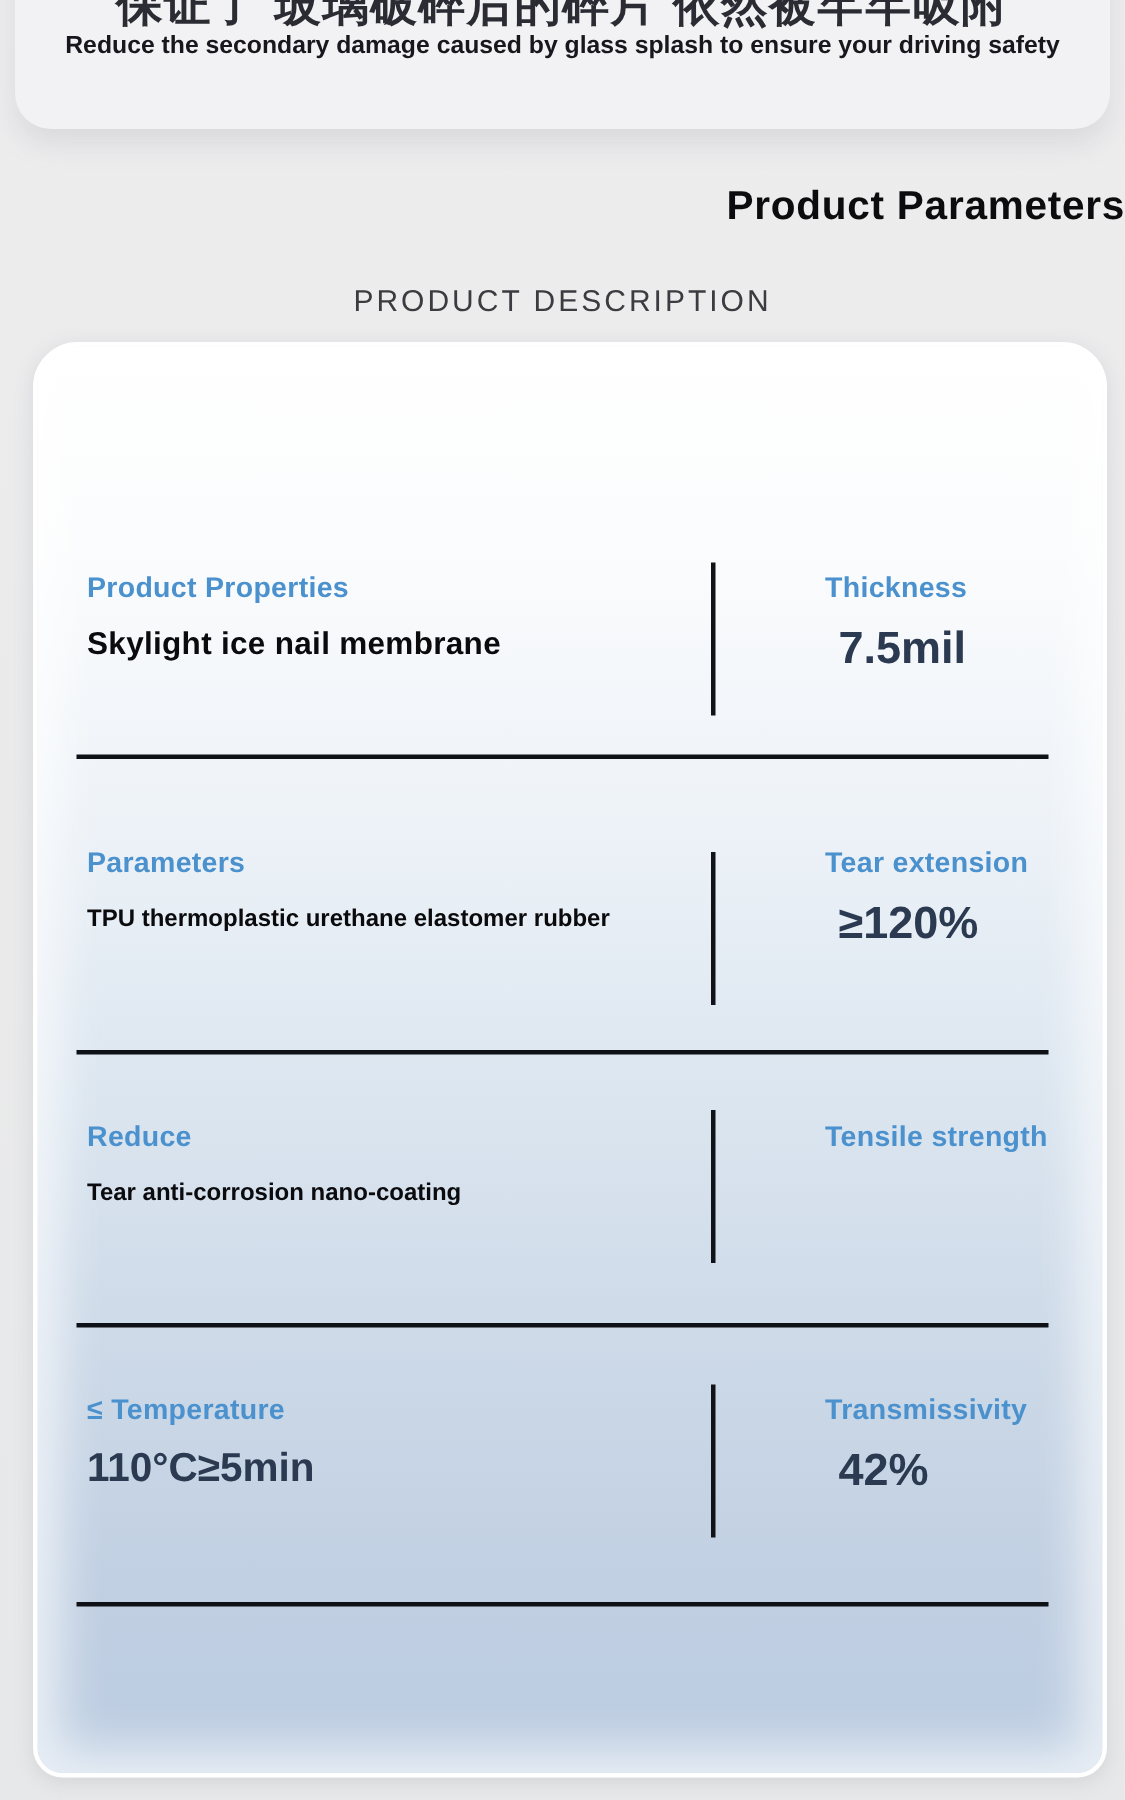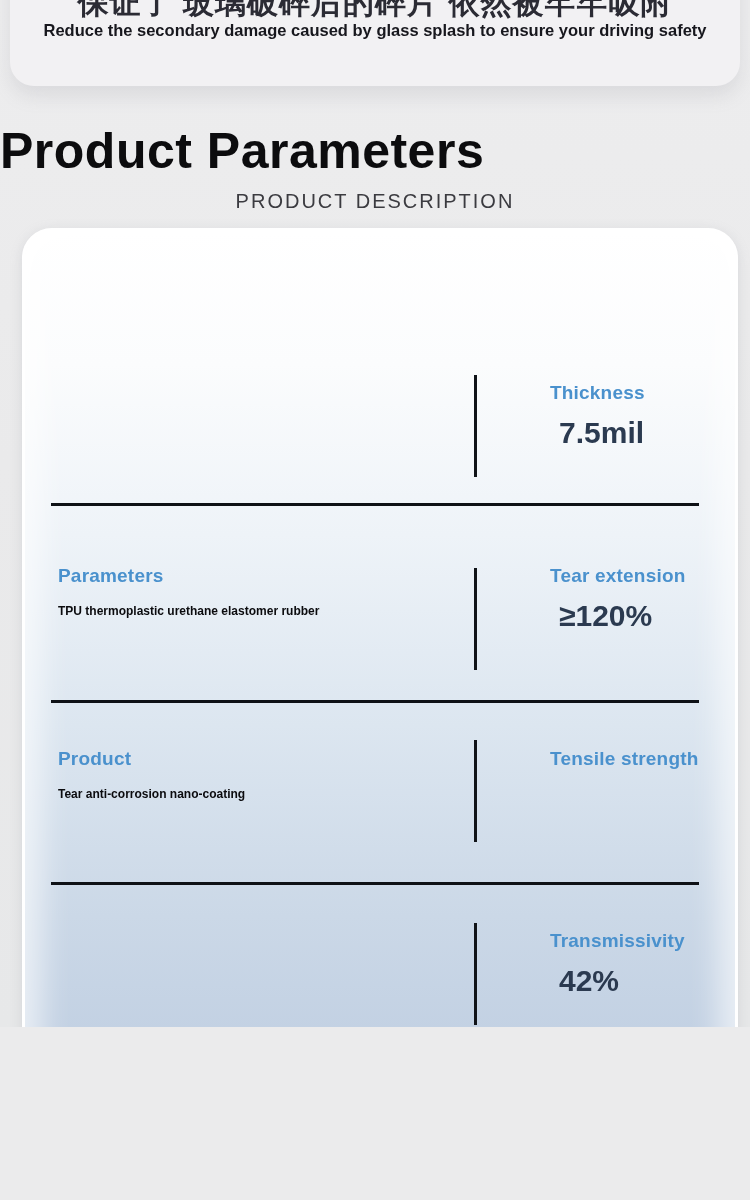--- a/index.html
+++ b/index.html
@@ -2,21 +2,21 @@
 <html style="--accent: #4a91cd; --value-dark: #2b3a50; --line-dark: #0e1116; --card-top: #ffffff; --card-bottom: #bccde1;"><head>
 <meta charset="utf-8">
 <style>
   * { margin: 0; padding: 0; box-sizing: border-box; }
   html, body { width: 750px; background: #ebebec; }
   body { font-family: "Liberation Sans", sans-serif; }
 
   .stage {
     position: relative;
     width: 750px;
-    height: 1027px;
+    height: 1200px;
     overflow: hidden;
     background: linear-gradient(180deg, #ededee 0%, #eaeaeb 45%, #e7e8e9 100%);
   }
 
   
   .hero-panel {
     position: absolute;
     left: 10px; top: -34px;
     width: 730px; height: 120px;
     background: #f2f1f3;
@@ -40,22 +40,22 @@
     font-size: 16.5px;
     font-weight: 700;
     color: #17171d;
     white-space: nowrap;
   }
 
   
   .title {
     position: absolute;
     top: 122px; left: 0; width: 100%;
-    text-align: left;
-    font-size: 50px;
+    text-align: right;
+    font-size: 27px;
     font-weight: 700;
     letter-spacing: 0.5px;
     color: #0c0c0e;
   }
   .subtitle {
     position: absolute;
     top: 190px; left: 0; width: 100%;
     text-align: center;
     font-size: 20px;
     font-weight: 400;
@@ -114,21 +114,21 @@
 
   .p-label {
     font-size: 19px;
     font-weight: 700;
     line-height: 24px;
     letter-spacing: 0.2px;
     color: var(--accent, #4a91cd);
   }
   .p-value { font-weight: 700; color: #0b0b0e; }
   .v-name  { margin-top: 13px; font-size: 21px; letter-spacing: 0.2px; }
-  .v-small { margin-top: 16px; font-size: 12px; }
+  .v-small { margin-top: 16px; font-size: 16px; }
   .v-temp  { margin-top: 10px; font-size: 27px; color: var(--value-dark, #2b3a50); }
   .v-big   { margin-top: 11px; margin-left: 9px; font-size: 30px; color: var(--value-dark, #2b3a50); }
 </style>
 </head>
 <body>
 
 <div class="stage">
 
   <section class="hero-panel">
     <div class="cn-line">保证了 玻璃破碎后的碎片 依然被牢牢吸附</div>
@@ -143,43 +143,49 @@
     <div class="rule rule-1"></div>
     <div class="rule rule-2"></div>
     <div class="rule rule-3"></div>
     <div class="rule rule-4"></div>
 
     <div class="vline vline-1"></div>
     <div class="vline vline-2"></div>
     <div class="vline vline-3"></div>
     <div class="vline vline-4"></div>
 
+    <div class="cell cell-left cell-r1">
+      <div class="p-label">Product Properties</div>
+      <div class="p-value v-name">Skylight ice nail membrane</div>
+    </div>
     <div class="cell cell-right cell-r1">
       <div class="p-label">Thickness</div>
       <div class="p-value v-big">7.5mil</div>
     </div>
 
     <div class="cell cell-left cell-r2">
       <div class="p-label">Parameters</div>
       <div class="p-value v-small">TPU thermoplastic urethane elastomer rubber</div>
     </div>
     <div class="cell cell-right cell-r2">
       <div class="p-label">Tear extension</div>
       <div class="p-value v-big">≥120%</div>
     </div>
 
     <div class="cell cell-left cell-r3">
-      <div class="p-label">Product</div>
+      <div class="p-label">Reduce</div>
       <div class="p-value v-small">Tear anti-corrosion nano-coating</div>
     </div>
     <div class="cell cell-right cell-r3">
       <div class="p-label">Tensile strength</div>
     </div>
 
     <div class="cell cell-left cell-r4">
+      <div class="p-label">≤ Temperature</div>
+      <div class="p-value v-temp">110°C≥5min</div>
     </div>
     <div class="cell cell-right cell-r4">
       <div class="p-label">Transmissivity</div>
       <div class="p-value v-big">42%</div>
     </div>
 
   </section>
 </div>
 
 </body></html>

